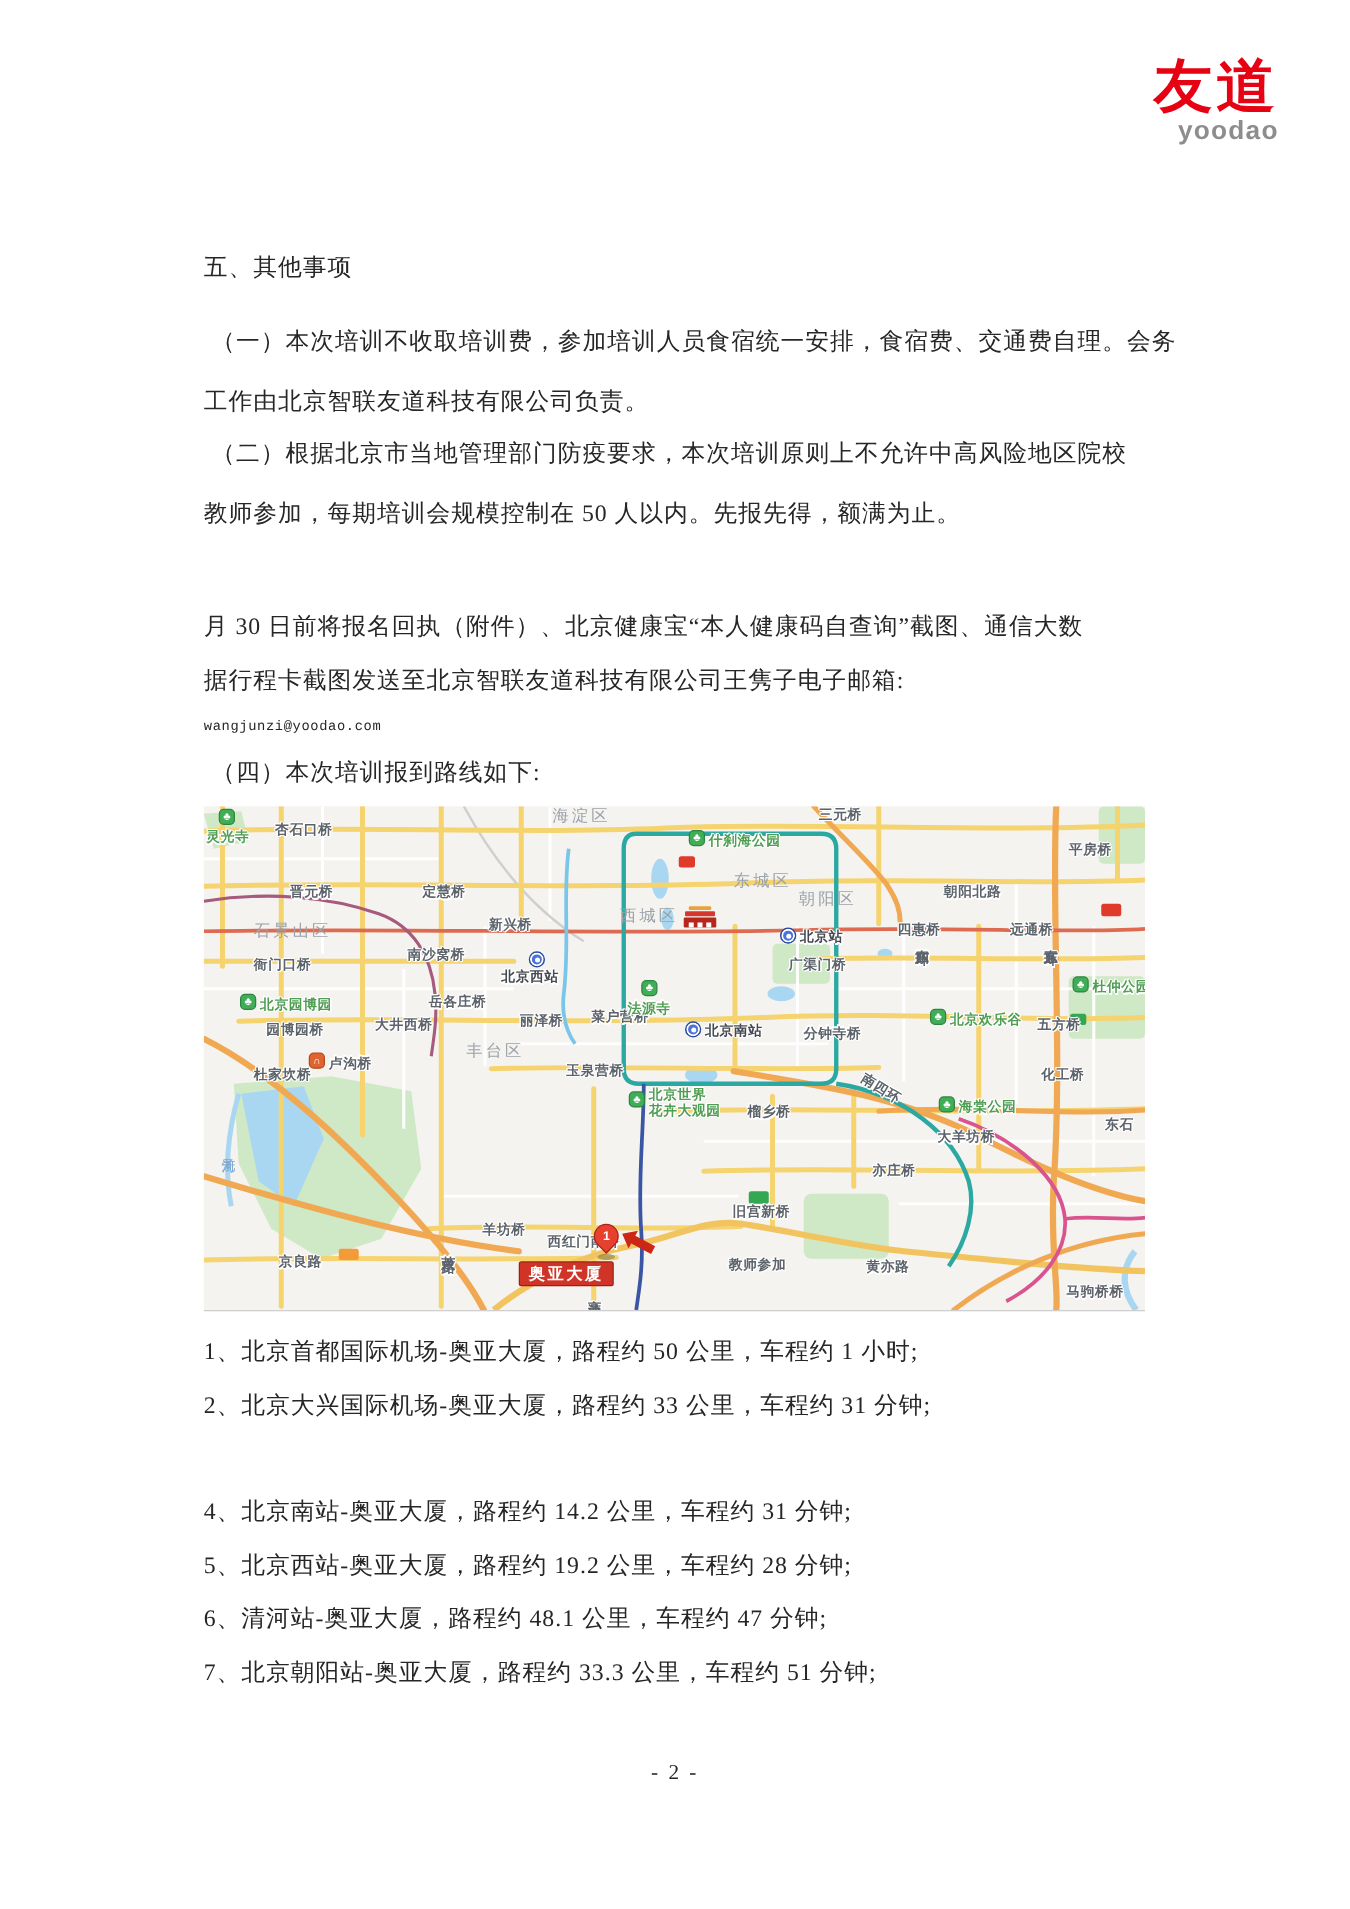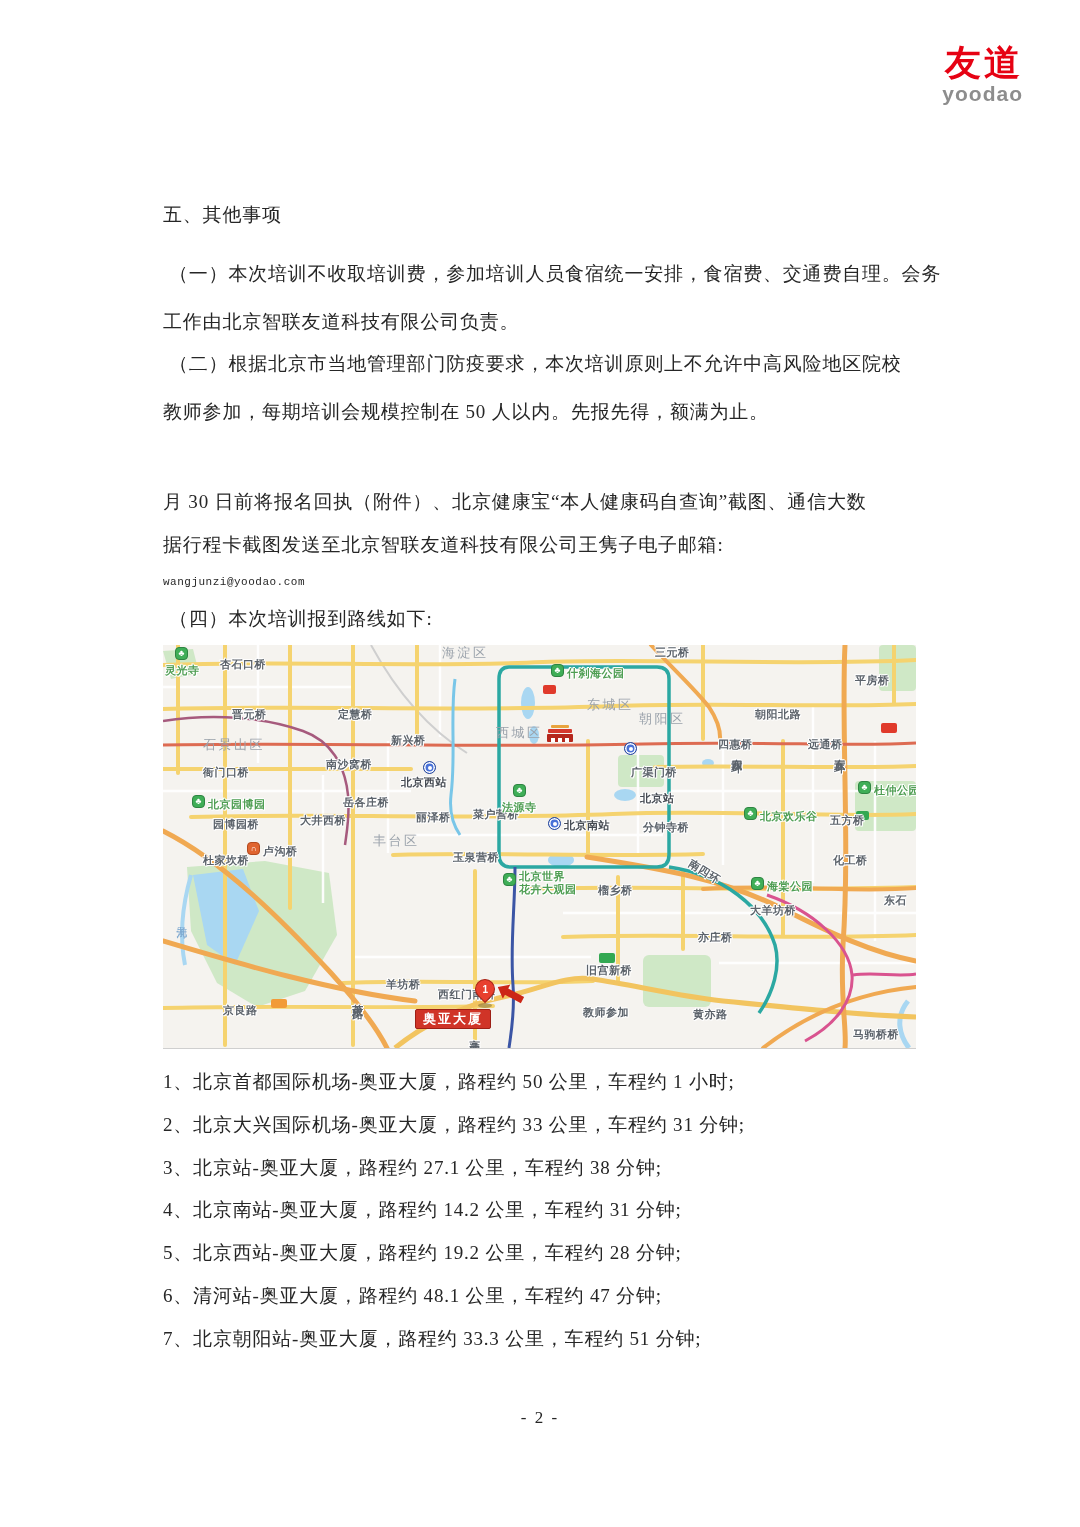--- a/index.html
+++ b/index.html
@@ -1,21 +1,21 @@
 <!DOCTYPE html>
 <html><head>
 <meta charset="utf-8">
 <style>
   html,body{margin:0;padding:0;background:#ffffff;}
   .page{position:relative;width:1080px;height:1527px;background:#ffffff;overflow:hidden;
         font-family:"Liberation Serif","DejaVu Serif",serif;color:#262626;}
   
   .logo{position:absolute;top:45px;right:57px;text-align:right;line-height:1;}
   .logo-cn{font-family:"Liberation Sans","DejaVu Sans",sans-serif;font-weight:900;
-           font-size:36px;color:#e60213;letter-spacing:3px;text-align:right;}
+           font-size:47px;color:#e60213;letter-spacing:3px;text-align:right;}
   .logo-en{font-family:"Liberation Sans","DejaVu Sans",sans-serif;font-weight:700;
            font-size:21px;color:#8d8d8d;letter-spacing:1px;margin-top:2px;}
   
   .doc-line{position:absolute;left:163px;width:764px;font-size:19px;line-height:24px;
             letter-spacing:0.8px;white-space:nowrap;}
   .doc-line.indent{padding-left:6px;}
   .doc-line.mono{font-family:"Liberation Mono","DejaVu Sans Mono",monospace;font-size:11px;letter-spacing:0.5px;}
   .page-num{position:absolute;left:0;top:1408px;width:1080px;text-align:center;font-size:17px;letter-spacing:2px;}
   
   .map{position:absolute;left:163px;top:645px;width:753px;height:403px;background:#f5f3ef;
@@ -223,21 +223,21 @@
       <div class="ml ml-road" style="left: 420px; top: 361px;">教师参加</div>
       <div class="ml ml-road" style="left: 530px; top: 363px;">黄亦路</div>
       <div class="ml ml-road" style="left: 690px; top: 383px;">马驹桥桥</div>
       <div class="ml ml-vroad" style="left: 567px; top: 105px;">东四环</div>
       <div class="ml ml-vroad" style="left: 670px; top: 105px;">东五环</div>
       <div class="ml ml-vroad" style="left: 188px; top: 350px;">芦求路</div>
       <div class="ml ml-vroad" style="left: 305px; top: 386px;">高速</div>
       <div class="ml ml-rot33" style="left: 530px; top: 212px;">南四环</div>
       <div class="ml ml-water" style="left: 12px; top: 272px;">九子河</div>
       <div class="mic mic-st" style="left: 461px; top: 97px;"></div>
-      <div class="ml ml-station" style="left: 477px; top: 99px; margin-top: 48px;">北京站</div>
+      <div class="ml ml-station" style="left: 477px; top: 99px;">北京站</div>
       <div class="mic mic-st" style="left: 385px; top: 172px;"></div>
       <div class="ml ml-station" style="left: 401px; top: 174px;">北京南站</div>
       <div class="mic mic-st" style="left: 260px; top: 116px;"></div>
       <div class="ml ml-station-below" style="left: 238px; top: 131px;">北京西站</div>
       <div class="mic mic-green" style="left: 388px; top: 19px;">♣</div>
       <div class="ml ml-poi" style="left: 404px; top: 22px;">什刹海公园</div>
       <div class="mic mic-green" style="left: 29px; top: 150px;">♣</div>
       <div class="ml ml-poi" style="left: 45px; top: 153px;">北京园博园</div>
       <div class="mic mic-green" style="left: 581px; top: 162px;">♣</div>
       <div class="ml ml-poi" style="left: 597px; top: 165px;">北京欢乐谷</div>
@@ -258,20 +258,19 @@
       <div class="ml ml-poi-red" style="left: 100px; top: 200px;">卢沟桥</div>
       <div class="badge" style="background: rgb(224, 58, 43); width: 13px; height: 9px; left: 380px; top: 40px;"></div>
       <div class="badge" style="background: rgb(224, 58, 43); width: 16px; height: 10px; left: 718px; top: 78px;"></div>
       <div class="badge" style="background: rgb(51, 168, 82); width: 16px; height: 10px; left: 436px; top: 308px;"></div>
       <div class="badge" style="background: rgb(51, 168, 82); width: 13px; height: 9px; left: 693px; top: 166px;"></div>
       <div class="badge" style="background: rgb(242, 155, 56); width: 16px; height: 9px; left: 108px; top: 354px;"></div>
     </div>
 
   <div class="doc-line" style="top:1070px">1、北京首都国际机场-奥亚大厦，路程约 50 公里，车程约 1 小时;</div>
   <div class="doc-line" style="top:1113px">2、北京大兴国际机场-奥亚大厦，路程约 33 公里，车程约 31 分钟;</div>
-  <div class="doc-line" style="top:1156px">3、北京站-奥亚大厦，路程约 27.1 公里，车程约 38 分钟;</div>
   <div class="doc-line" style="top:1198px">4、北京南站-奥亚大厦，路程约 14.2 公里，车程约 31 分钟;</div>
   <div class="doc-line" style="top:1241px">5、北京西站-奥亚大厦，路程约 19.2 公里，车程约 28 分钟;</div>
   <div class="doc-line" style="top:1284px">6、清河站-奥亚大厦，路程约 48.1 公里，车程约 47 分钟;</div>
   <div class="doc-line" style="top:1327px">7、北京朝阳站-奥亚大厦，路程约 33.3 公里，车程约 51 分钟;</div>
 
   <div class="page-num">- 2 -</div>
 </div>
 
 </body></html>

